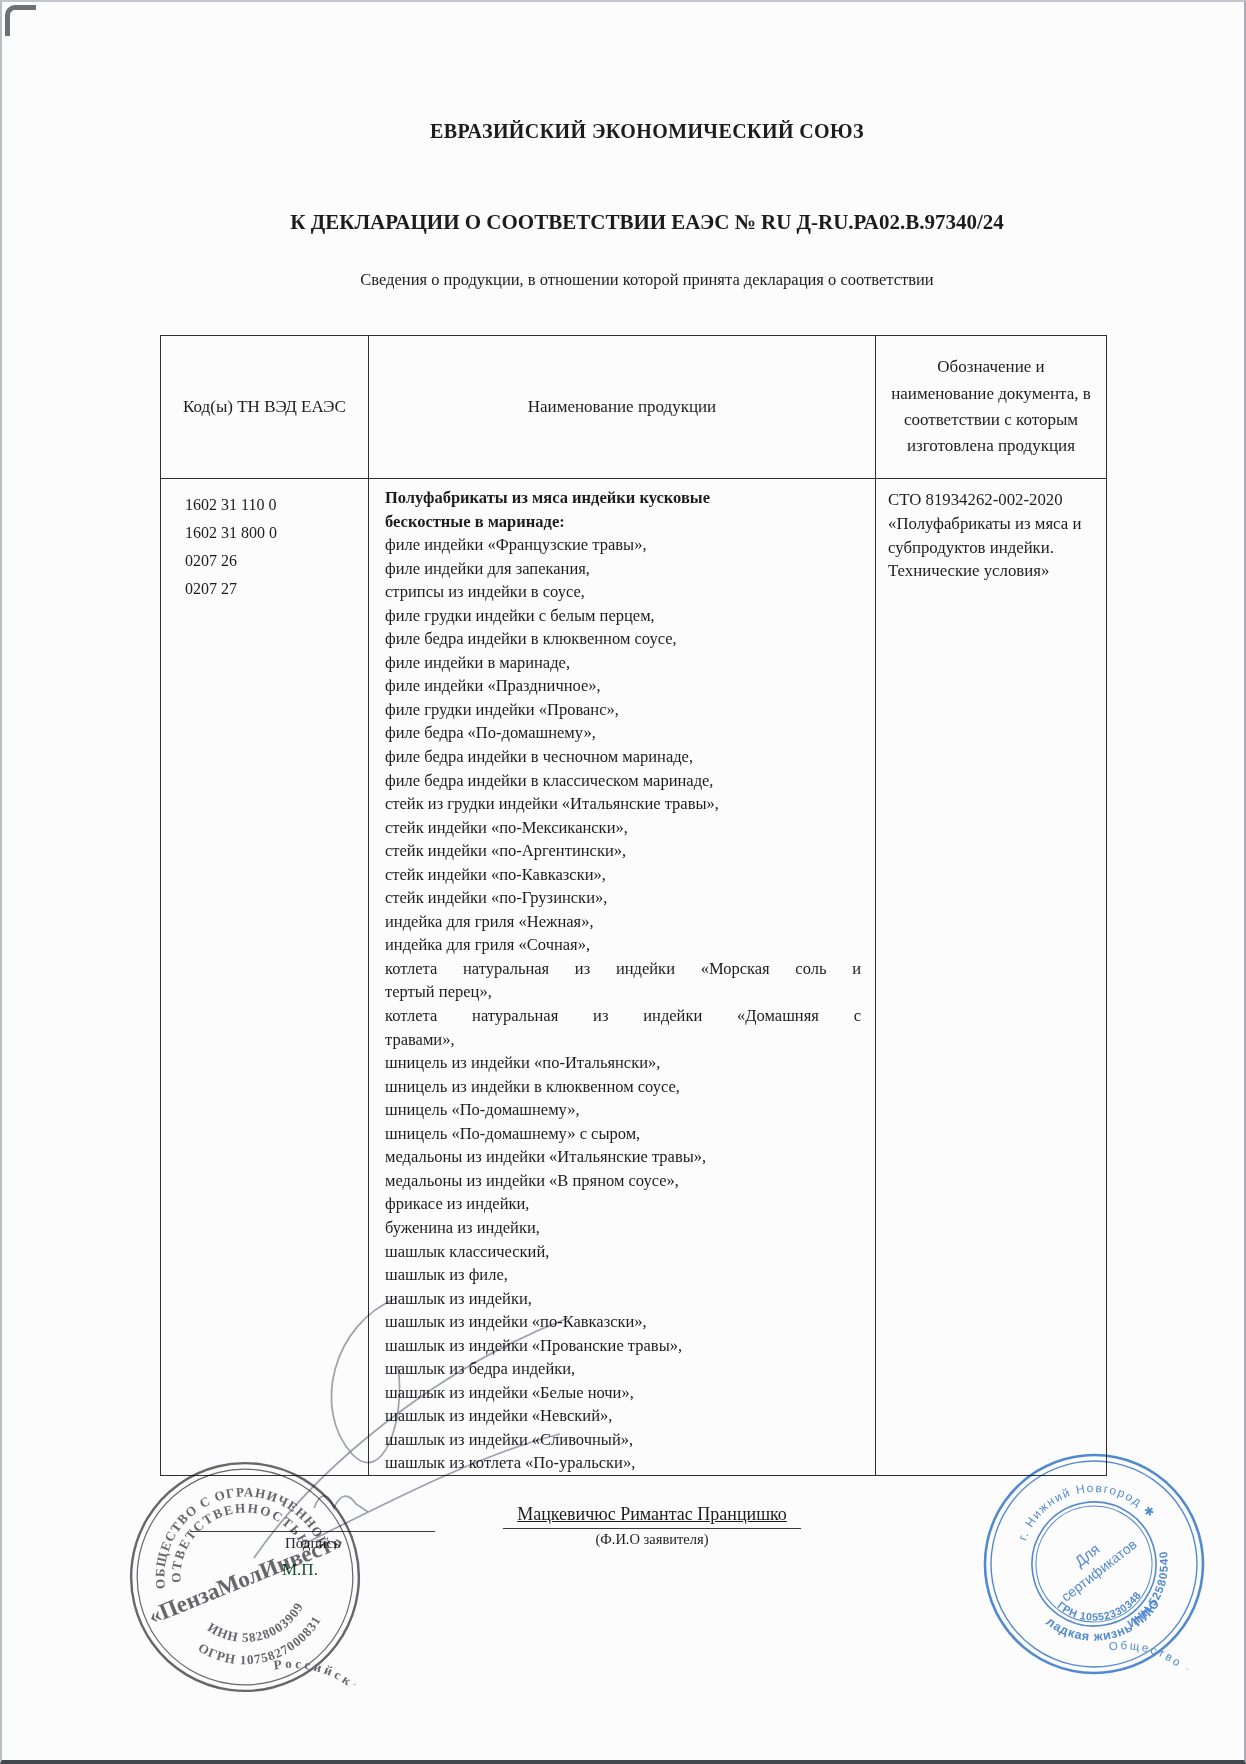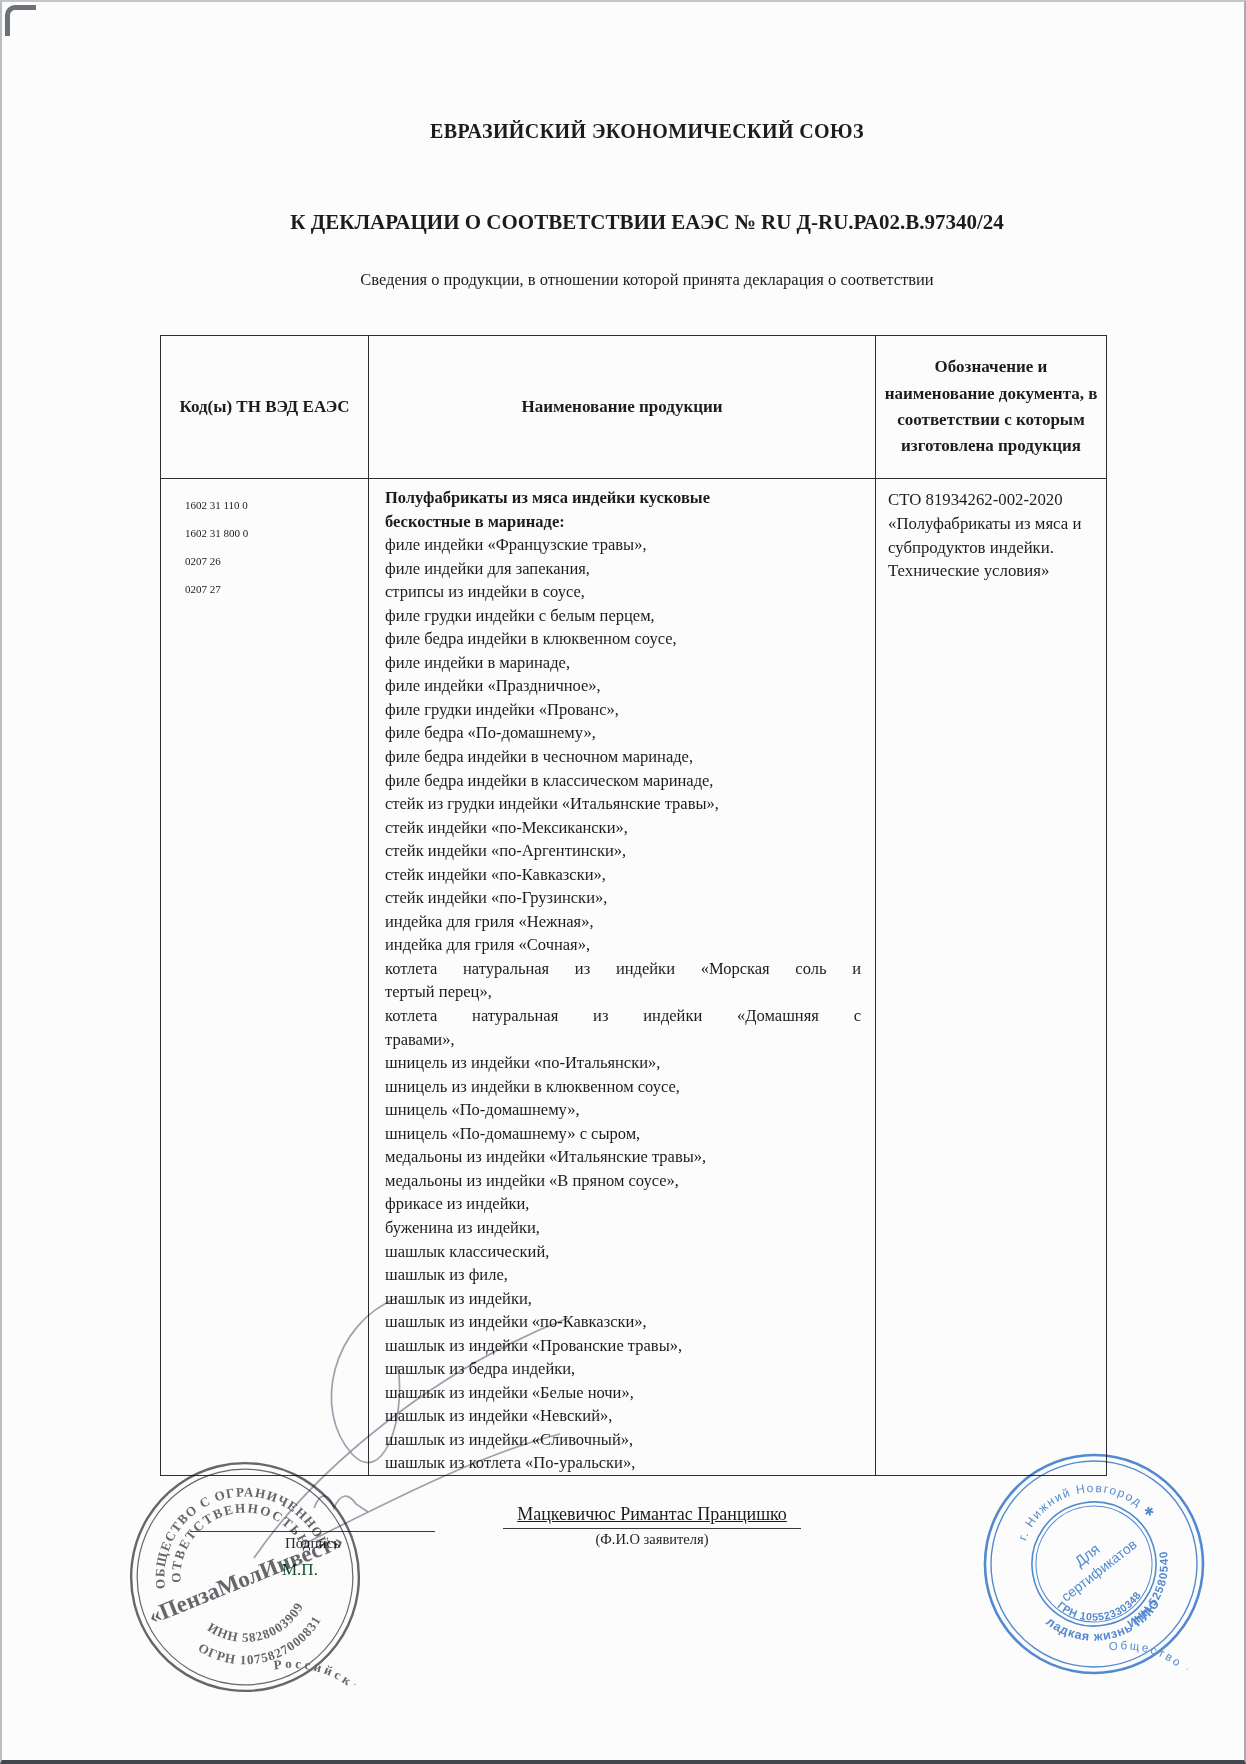--- a/index.html
+++ b/index.html
@@ -34,27 +34,27 @@
     font-size:16.5px;
   }
   .decl-table th,.decl-table td{
     border:1.8px solid #2e2e30;
     vertical-align:top;
     padding:0;
   }
   .decl-table thead tr{height:143px;}
   .decl-table th{
     vertical-align:middle;text-align:center;
-    font-size:17px;font-weight:bold;line-height:1.55;
+    font-size:17px;font-weight:normal;line-height:1.55;
     padding:4px 8px;
   }
   .col-codes{width:208px;}
   .col-products{width:507px;}
   .col-doc{width:231px;}
-  .codes-cell{padding:12px 0 0 24px !important;line-height:28px;font-size:11px;}
+  .codes-cell{padding:12px 0 0 24px !important;line-height:28px;font-size:16px;}
   .products-cell{padding:7px 14px 0 16px !important;line-height:23.55px;}
   .doc-cell{padding:9px 8px 0 12px !important;line-height:23.8px;font-size:16.8px;font-family:Liberation Serif, serif;}
   .product-title-lines .line{font-weight:bold;}
   .line{white-space:nowrap;}
   .justify{white-space:normal;text-align:justify;text-align-last:justify;}
   .doc-text{display:block;}
 
   .sig-line{
     position:absolute;left:188px;top:1529px;width:245px;
     border-top:1.6px solid #3a3a3c;

